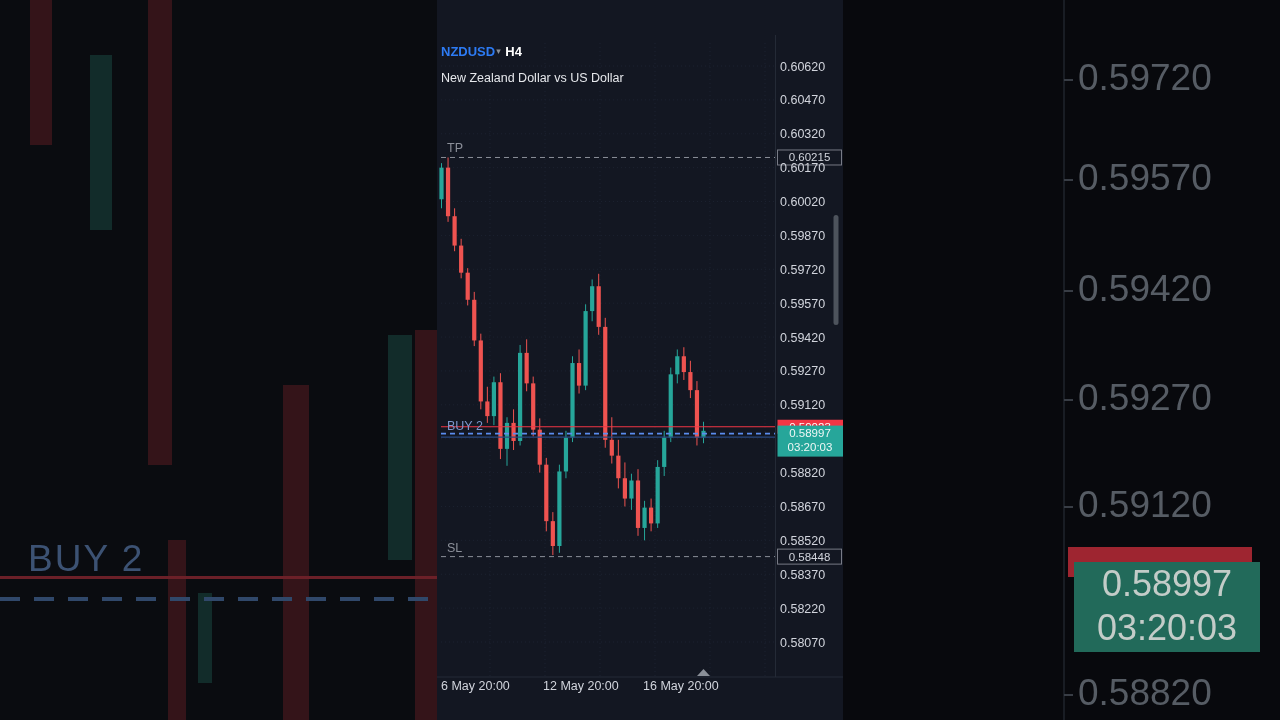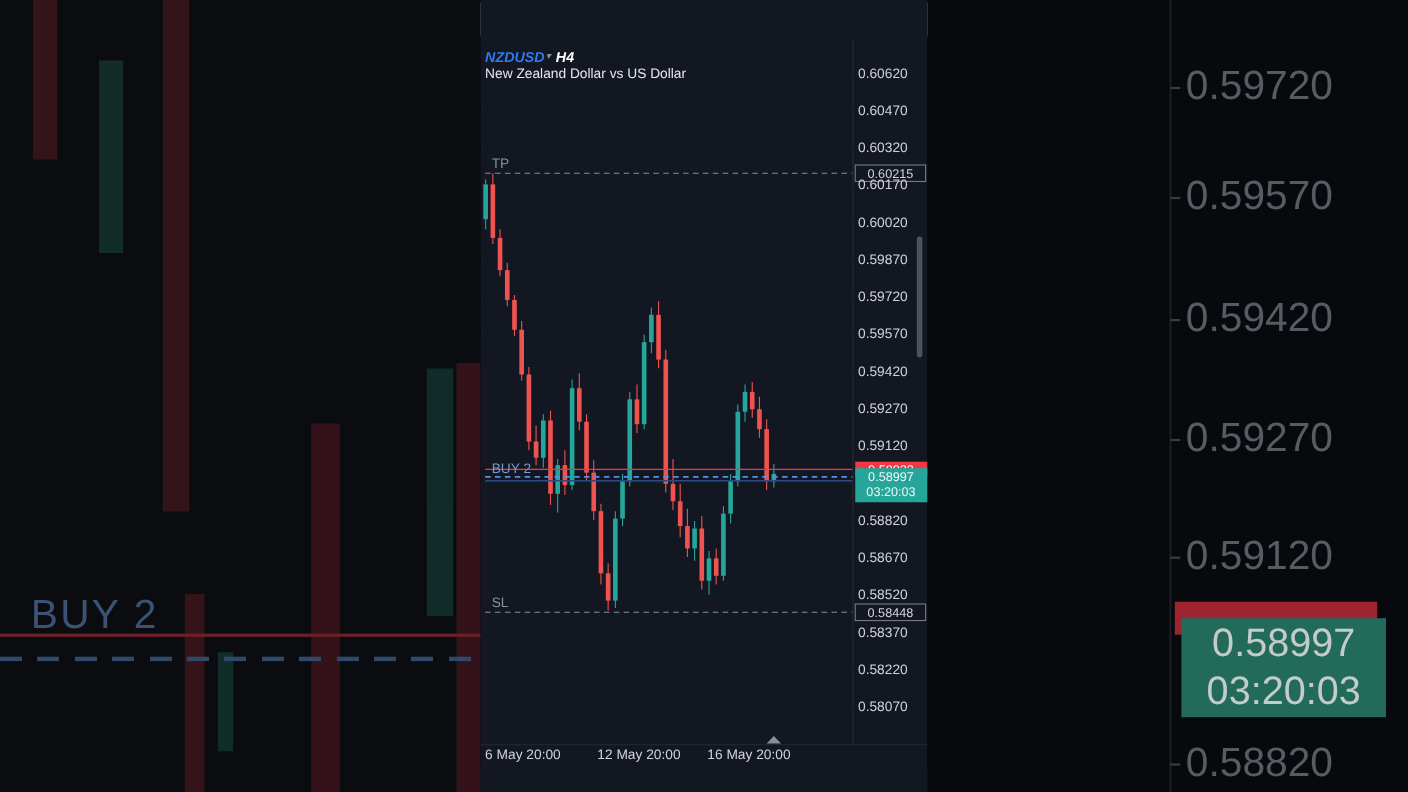--- a/index.html
+++ b/index.html
@@ -33,24 +33,24 @@
   .tb-price{font-size:15px;font-weight:700;display:flex;align-items:flex-end;line-height:1;}
   .tb-price .pips{font-size:23px;font-weight:700;margin-left:1px;}
   .tb-price .sup{font-size:12px;font-weight:700;align-self:flex-start;margin-top:-1px;}
   .tb-mid{flex:1;background:#10151f;display:flex;align-items:center;justify-content:space-between;
     padding:0 26px;color:#fff;}
   .tb-spread{font-size:20px;font-weight:400;}
   .chev{color:#9aa0ab;font-size:15px;cursor:pointer;line-height:1;}
 
   
   .chart-header{position:absolute;left:441px;top:44px;line-height:1.25;z-index:3;}
-  .ch-row1{font-size:13px;font-weight:700;color:#fff;font-style:italic;}
+  .ch-row1{font-size:13px;font-weight:700;color:#fff;}
   .ch-symbol{color:#2d7bf4;}
   .ch-caret{color:#8b9097;font-size:9px;font-weight:400;vertical-align:2px;padding:0 1px;}
-  .ch-desc{font-size:12.5px;color:#e6e8ec;font-weight:400;margin-top:0;}
+  .ch-desc{font-size:12.5px;color:#e6e8ec;font-weight:400;margin-top:11px;}
 
   
   .toolbar{position:absolute;left:437px;top:700px;width:406px;height:20px;background:#151b27;
     display:flex;justify-content:space-around;align-items:flex-start;overflow:hidden;padding:5px 18px 0;}
   .tool{width:22px;height:24px;color:#b2b5be;cursor:pointer;}
   .tool.active{color:#2d7bf4;}
   .tool svg{width:20px;height:20px;display:block;}
 
   svg.chart{position:absolute;left:0;top:0;z-index:1;}
 </style>

